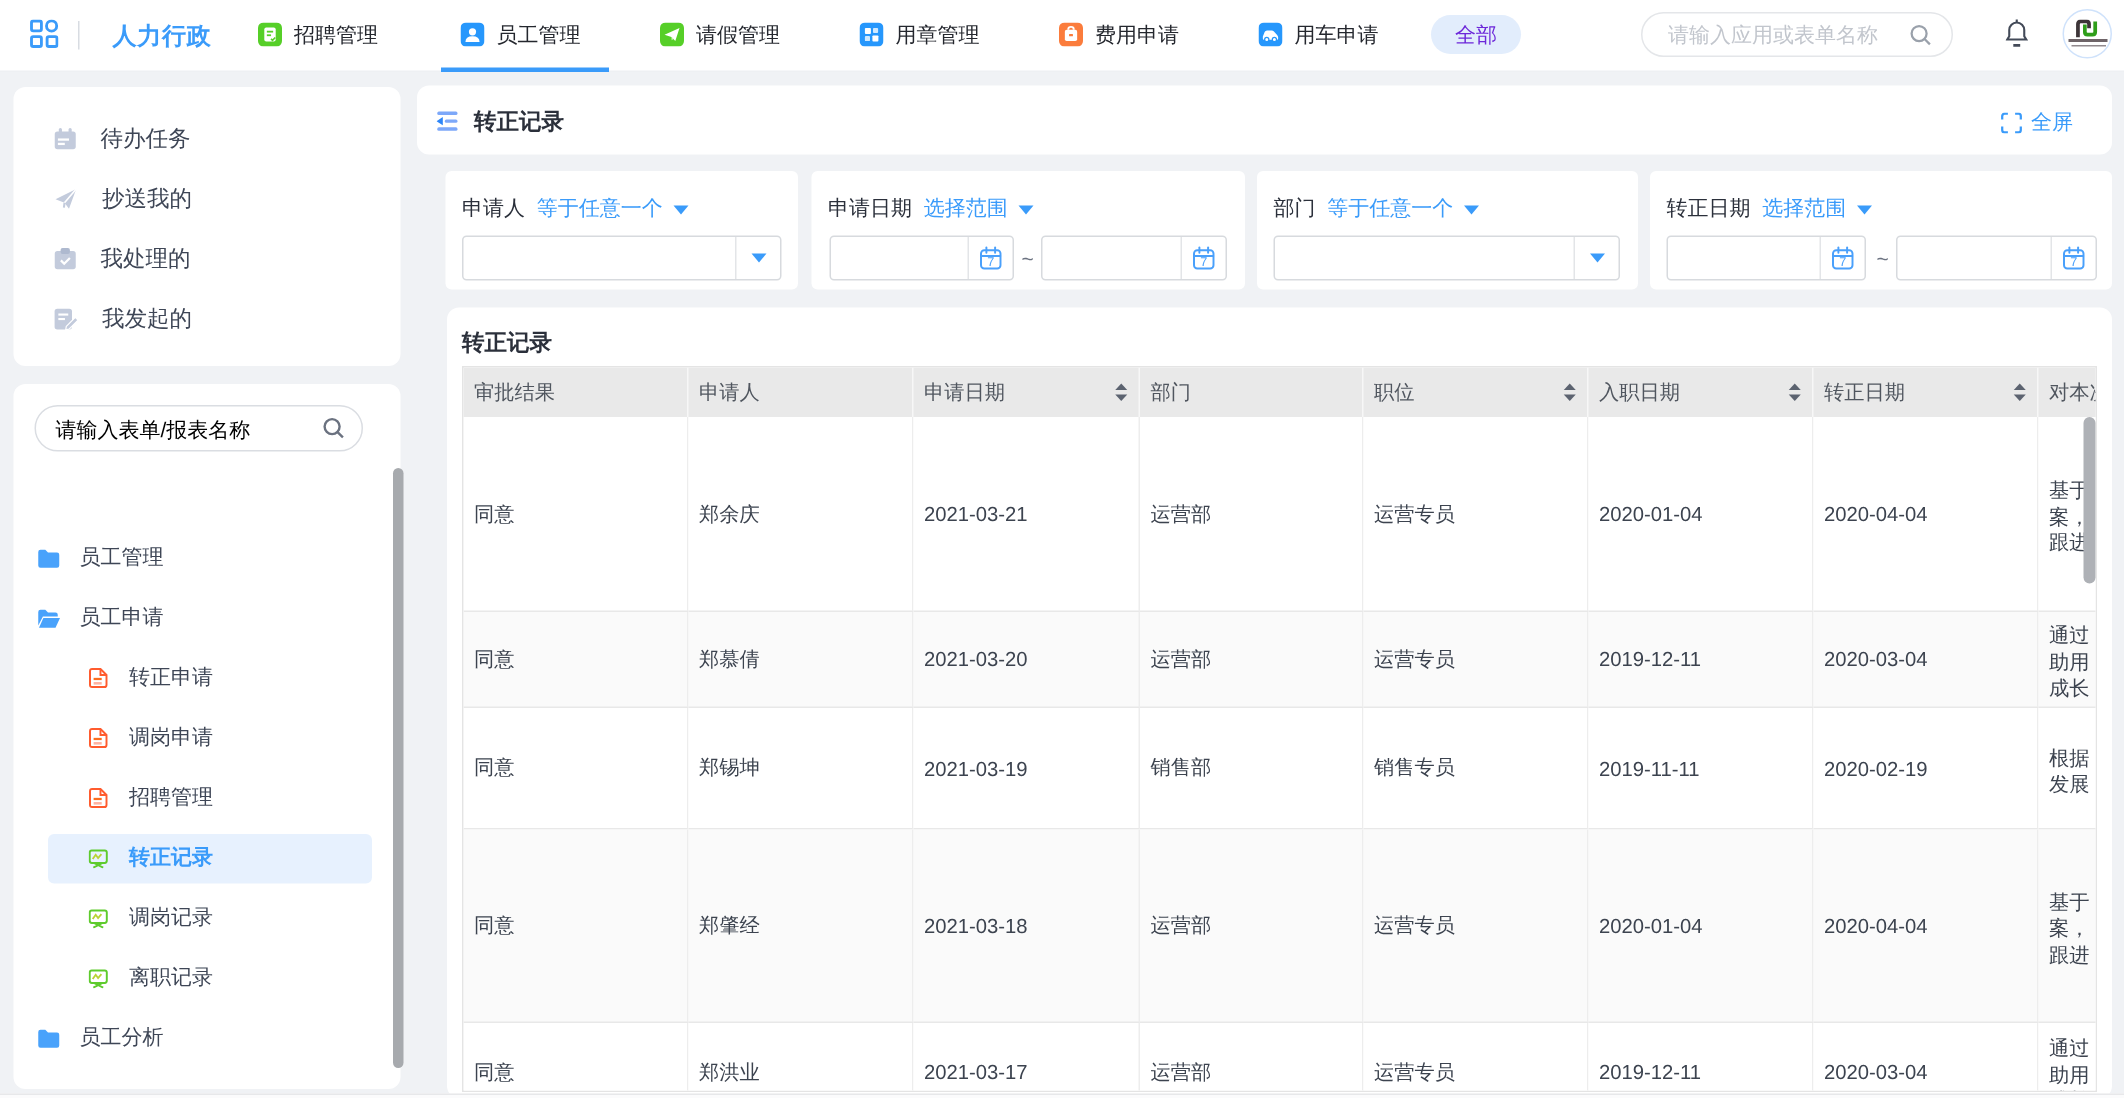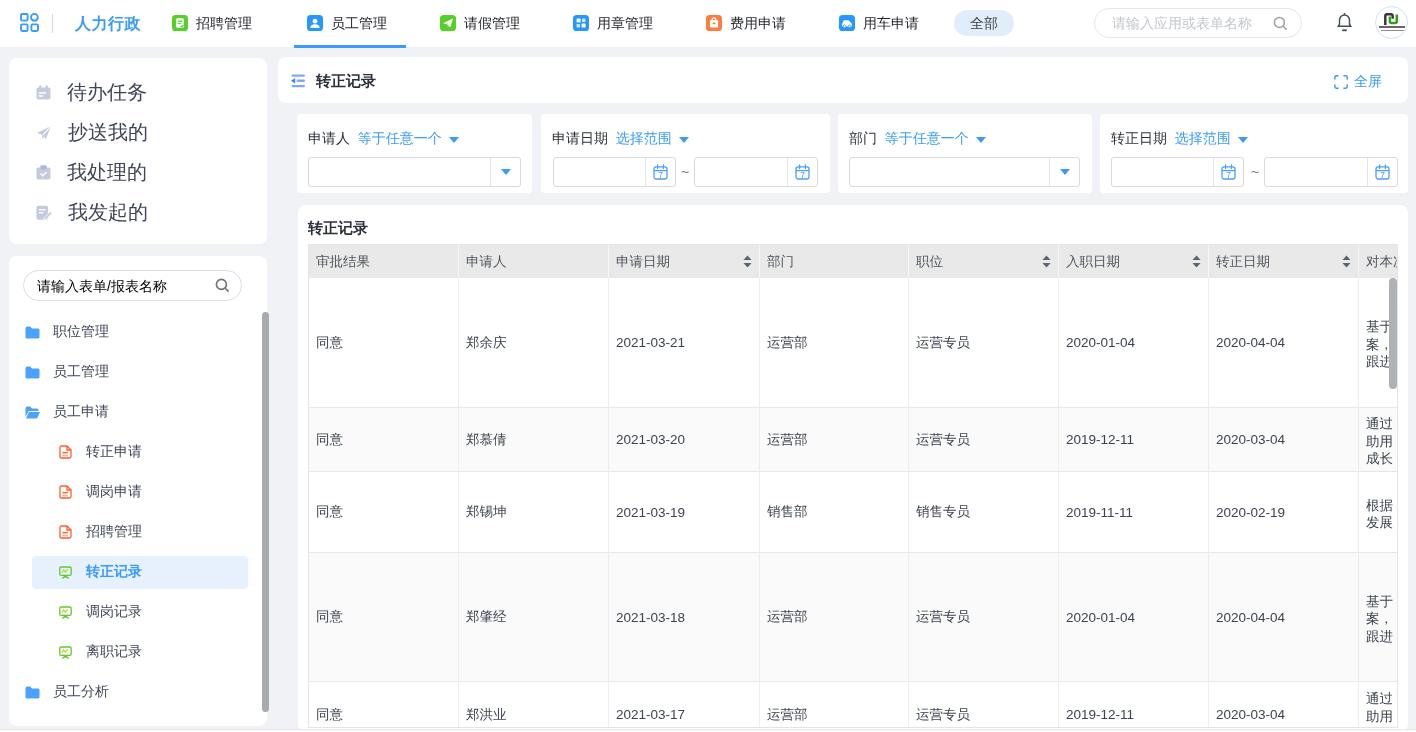--- a/index.html
+++ b/index.html
@@ -8,28 +8,28 @@
 .abs{position:absolute;}
 .card{position:absolute;background:#fff;border-radius:8px;}
 
 .nav{position:absolute;left:0;top:0;width:1416px;height:48px;background:#fff;border-bottom:1px solid #eef0f3;}
 .nav .vdiv{position:absolute;left:52px;top:14px;width:1px;height:19px;background:#d8dce2;}
 .brand{position:absolute;left:75px;top:14px;font-size:16px;font-weight:bold;color:#3a9bfa;letter-spacing:0.5px;}
 .nitem{position:absolute;top:0;height:48px;display:flex;align-items:center;}
 .nitem svg{display:block;margin-top:-2px;}
 .nitem .t{margin-left:8px;font-size:14px;color:#24272e;}
 .underline{position:absolute;left:294px;top:45px;width:112px;height:3px;background:#3a9bfa;}
-.pill{position:absolute;left:954px;top:10px;width:60px;height:26px;border-radius:13px;background:#e2edfc;color:#404040;font-size:14px;text-align:center;line-height:26px;}
+.pill{position:absolute;left:954px;top:10px;width:60px;height:26px;border-radius:13px;background:#e2edfc;color:#6d28d9;font-size:14px;text-align:center;line-height:26px;}
 .nsearch{position:absolute;left:1094px;top:8px;width:208px;height:30px;border:1px solid #e4e6e9;border-radius:15px;}
 .nsearch .ph{position:absolute;left:17px;top:6px;font-size:14px;color:#c2c6cd;}
 
 .sc1{left:9px;top:58px;width:258px;height:186px;}
 .sitem{position:absolute;left:0;width:258px;height:40px;display:flex;align-items:center;}
 .sitem svg{margin-left:27px;display:block;}
-.sitem .t{margin-left:16px;font-size:20px;color:#3e4656;}
+.sitem .t{margin-left:16px;font-size:15px;color:#3e4656;}
 .sc2{left:9px;top:256px;width:258px;height:470px;}
 .ssearch{position:absolute;left:14px;top:14px;width:219px;height:31px;border:1px solid #dadde2;border-radius:16px;}
 .ssearch .ph{position:absolute;left:13px;top:7px;font-size:14px;color:#000000;}
 .trow{position:absolute;left:0;width:258px;height:40px;display:flex;align-items:center;}
 .trow svg{display:block;}
 .trow .t{font-size:14px;color:#3e4656;}
 .trow .t.lv1{margin-left:13px;}
 .trow .t.lv2{margin-left:14px;}
 .active-bg{position:absolute;left:23px;top:300px;width:216px;height:33px;background:#e7f1fe;border-radius:4px;}
 .sbar{position:absolute;left:252.5px;top:56px;width:7.5px;height:400px;background:#a7aaae;border-radius:4px;}
@@ -190,26 +190,20 @@
 
 <div class="card sc2">
   <div class="ssearch">
     <span class="ph">请输入表单/报表名称</span>
     <svg class="abs" style="right:11px;top:7px" width="15" height="15" viewBox="0 0 15 15" fill="none" stroke="#6b7280" stroke-width="1.6">
         <circle cx="6.4" cy="6.4" r="5"></circle>
         <line x1="10.2" y1="10.2" x2="13.6" y2="13.6"></line>
       </svg>
   </div>
   <div class="active-bg"></div>
-  <div class="trow" style="top:56px">
-      <svg style="margin-left:16px" width="15" height="13" viewBox="0 0 15 13" fill="#49a2fb">
-        <path d="M0.5 2 Q0.5 0.5 2 0.5 L5.2 0.5 L7 2.4 L13 2.4 Q14.5 2.4 14.5 3.9 L14.5 11 Q14.5 12.5 13 12.5 L2 12.5 Q0.5 12.5 0.5 11 Z"></path>
-      </svg>
-      <span class="t lv1">职位管理</span>
-    </div>
   <div class="trow" style="top:96px">
       <svg style="margin-left:16px" width="15" height="13" viewBox="0 0 15 13" fill="#49a2fb">
         <path d="M0.5 2 Q0.5 0.5 2 0.5 L5.2 0.5 L7 2.4 L13 2.4 Q14.5 2.4 14.5 3.9 L14.5 11 Q14.5 12.5 13 12.5 L2 12.5 Q0.5 12.5 0.5 11 Z"></path>
       </svg>
       <span class="t lv1">员工管理</span>
     </div>
   <div class="trow" style="top:136px">
       <svg style="margin-left:16px" width="15" height="13" viewBox="0 0 15 13" fill="#49a2fb">
         <path d="M0.5 2 Q0.5 0.5 2 0.5 L5.2 0.5 L7 2.4 L12 2.4 Q13.5 2.4 13.5 3.9 L13.5 5 L3.6 5 L0.5 11 Z"></path>
         <path d="M3.9 6 L15 6 L12 12.5 L1 12.5 Z"></path>

